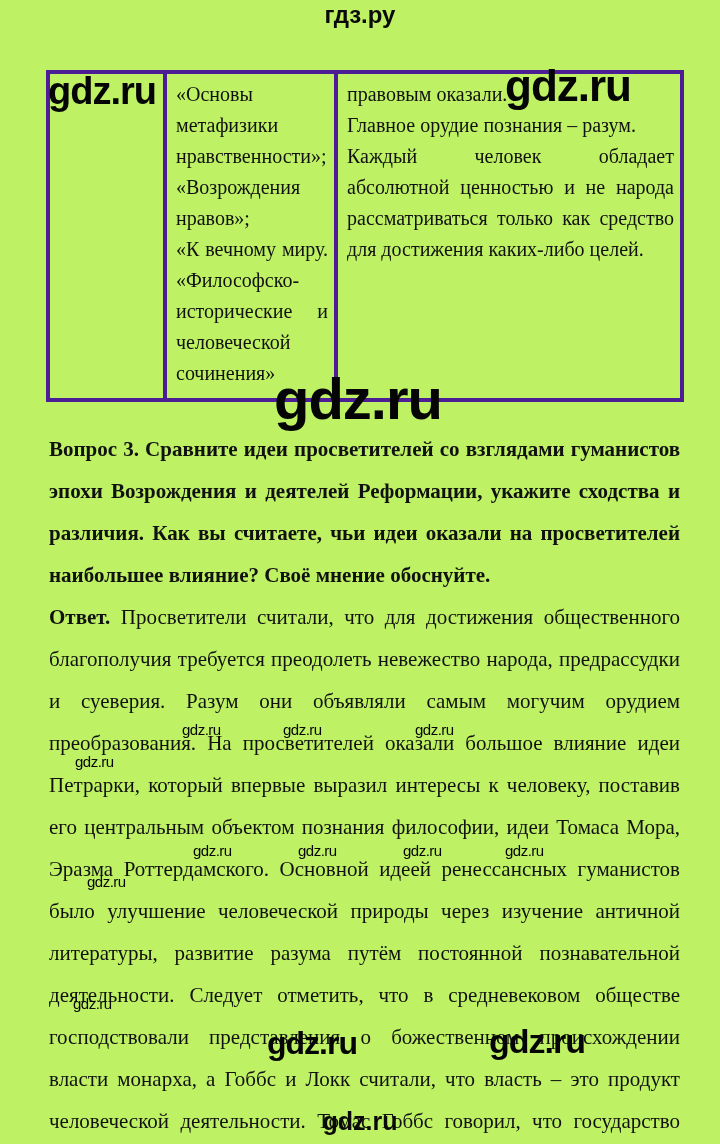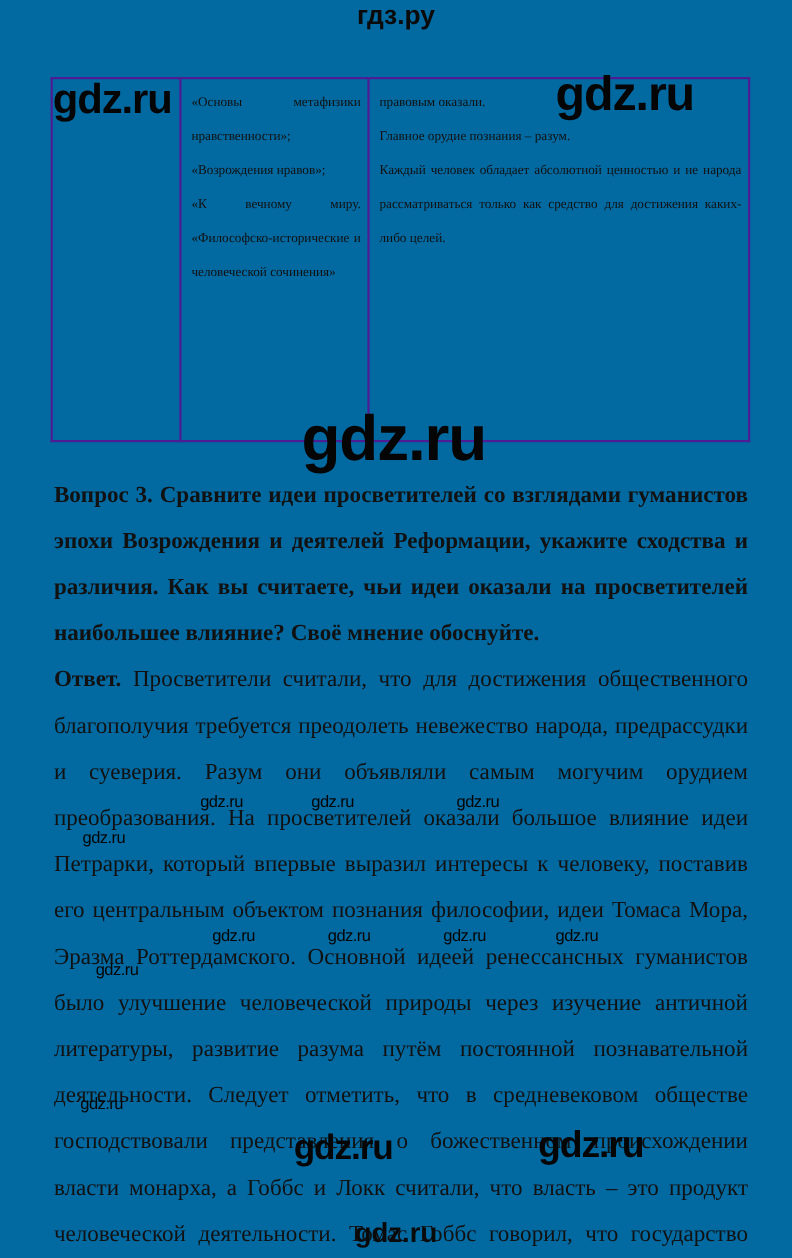--- a/index.html
+++ b/index.html
@@ -1,20 +1,20 @@
 <!DOCTYPE html>
 <html><head>
 <meta charset="utf-8">
 <style>
   html, body { margin: 0; padding: 0; background: #ffffff; }
   .page {
     position: relative;
     width: 720px;
     height: 1144px;
-    background: #0369a1;
+    background: #bef264;
     overflow: hidden;
     font-family: "Liberation Serif", serif;
     color: #111111;
   }
 
   
   .site-header {
     position: absolute;
     top: 2px; left: 0; right: 0;
     text-align: center;
@@ -37,24 +37,24 @@
 
   
   table.works-table {
     position: absolute;
     left: 46px; top: 70px;
     width: 634px; height: 332px;
     border-collapse: collapse;
     table-layout: fixed;
   }
   table.works-table td {
-    border: 2px solid #4c1d95;
+    border: 4px solid #4c1d95;
     vertical-align: top;
     padding: 5px 6px 4px 9px;
-    font-size: 12px;
+    font-size: 20px;
     line-height: 31px;
   }
   table.works-table td p { margin: 0; text-align: justify; }
 
   
   .bodytext {
     position: absolute;
     left: 49px; top: 428px;
     width: 631px;
     font-size: 21px;

